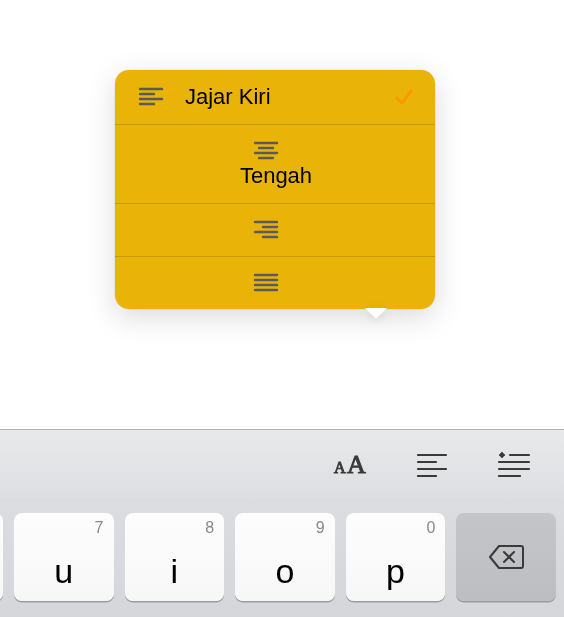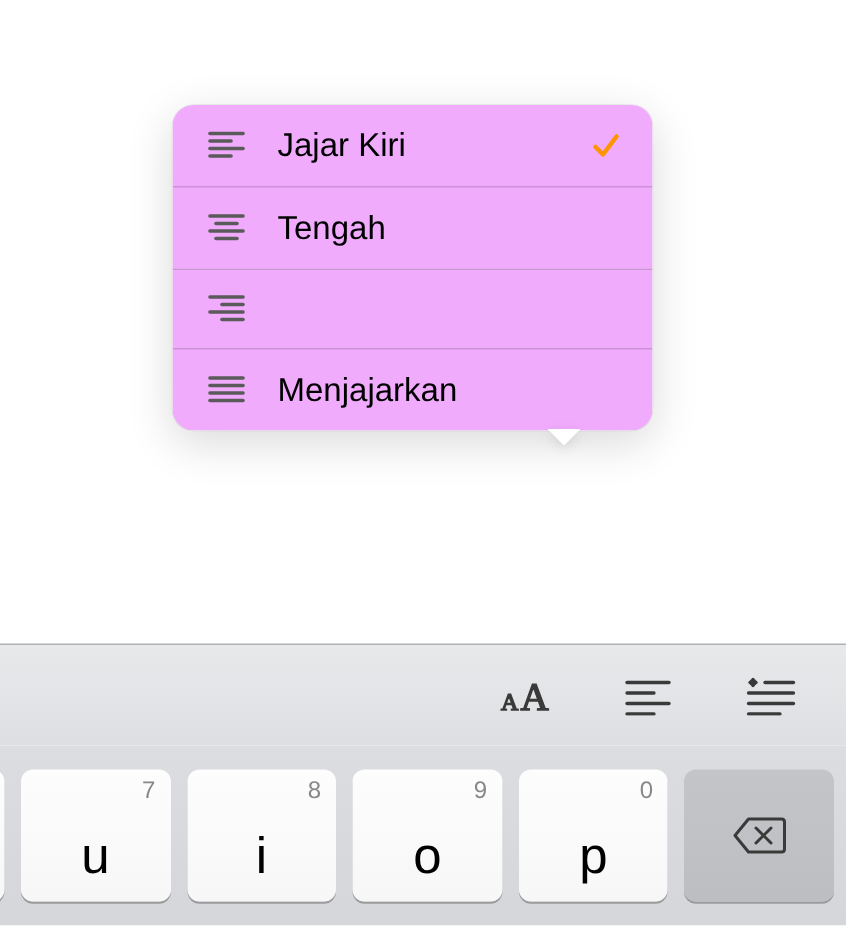--- a/index.html
+++ b/index.html
@@ -37,25 +37,26 @@
       filter: drop-shadow(0 2px 4px rgba(0,0,0,0.1));
     }
     .popover-list {
       border-radius: 14px;
       overflow: hidden;
     }
     .menu-item {
       display: flex;
       align-items: center;
       padding: 14px 20px 14px 22px;
-      background: #f0abfc;
+      background: #eab308;
       cursor: pointer;
     }
     .menu-item + .menu-item {
       border-top: 0.5px solid rgba(0,0,0,0.15);
+      flex-direction: column;
     }
     .menu-icon {
       width: 28px;
       height: 24px;
       margin-right: 20px;
       display: flex;
       align-items: center;
       justify-content: center;
       flex-shrink: 0;
     }
@@ -211,21 +212,20 @@
 
     <div class="menu-item">
       <span class="menu-icon">
         <svg viewBox="0 0 26 22">
           <line x1="2" y1="3" x2="24" y2="3"></line>
           <line x1="2" y1="8" x2="24" y2="8"></line>
           <line x1="2" y1="13" x2="24" y2="13"></line>
           <line x1="2" y1="18" x2="24" y2="18"></line>
         </svg>
       </span>
-      <span class="menu-label">Menjajarkan</span>
     </div>
 
   </div>
   <div class="popover-arrow">
     <svg width="22" height="11" viewBox="0 0 22 11">
       <path d="M0 0 L11 11 L22 0 Z" fill="#ffffff"></path>
     </svg>
   </div>
 </div>
 

